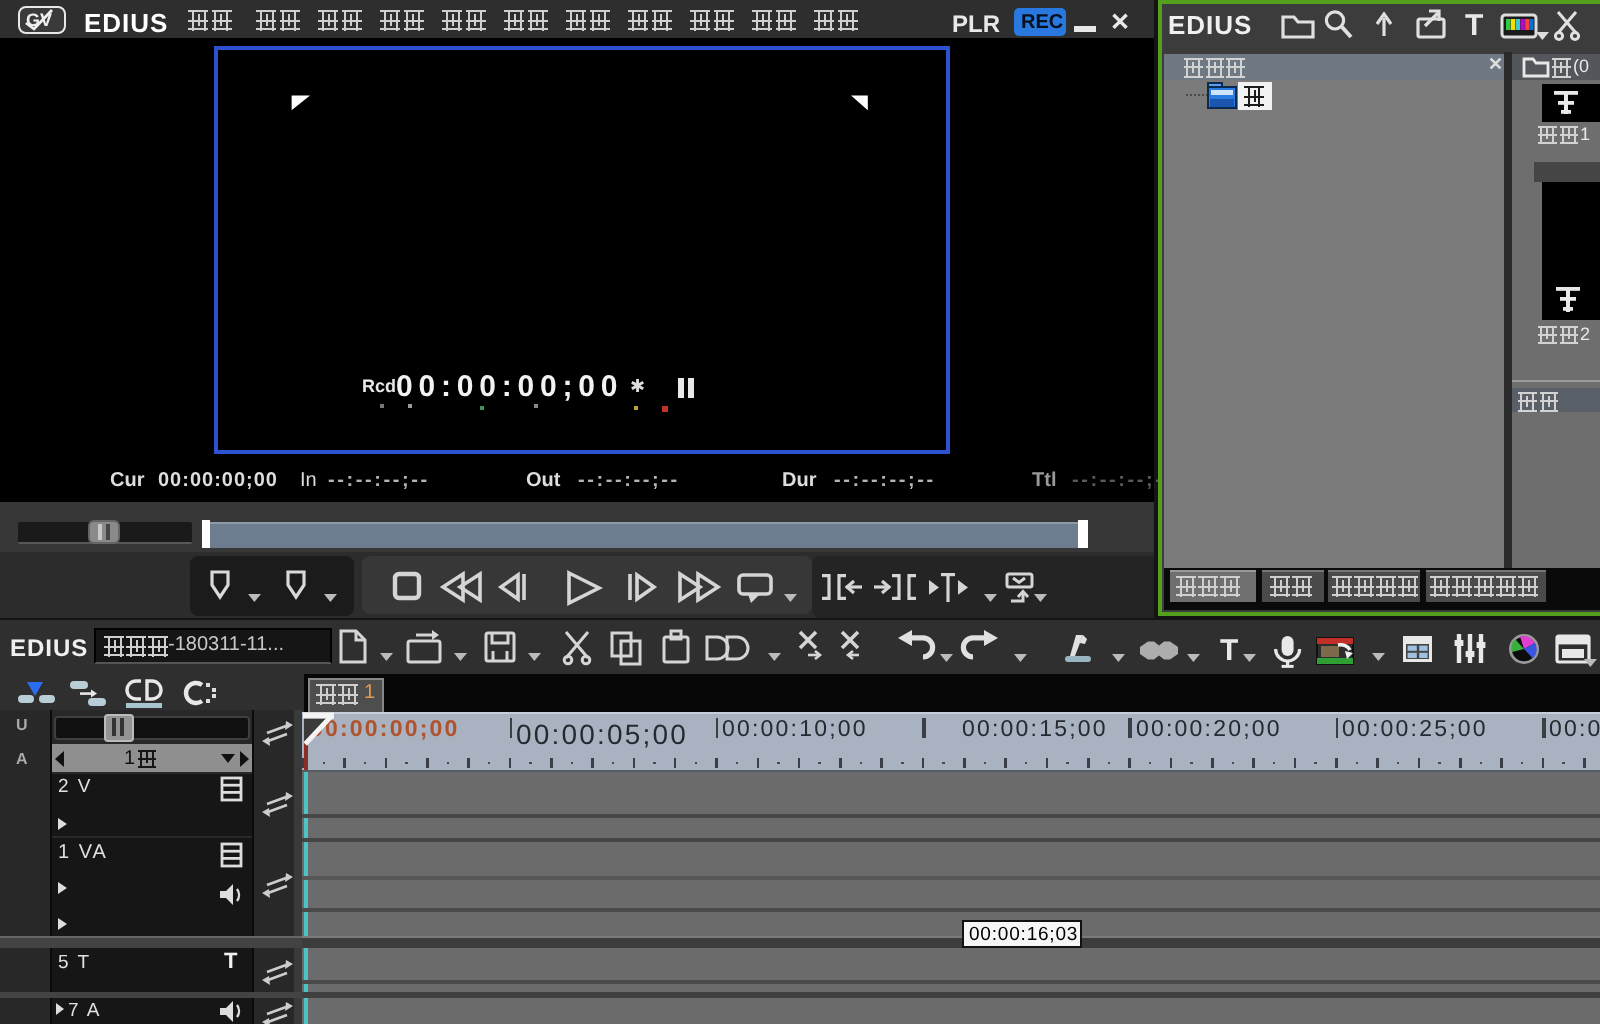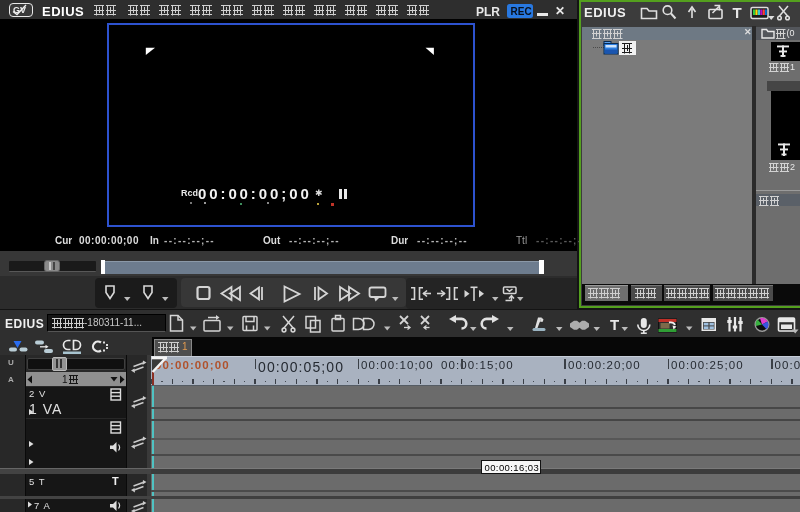--- a/index.html
+++ b/index.html
@@ -68,27 +68,27 @@
 <div class="a" style="left:344px;top:189px;width:2.5px;height:10px;background:#e8e8e8"></div>
 <div class="a" style="left:190px;top:202px;width:2px;height:2px;background:#777"></div>
 <div class="a" style="left:204px;top:202px;width:2px;height:2px;background:#999"></div>
 <div class="a" style="left:240px;top:203px;width:2px;height:2px;background:#3f8f5f"></div>
 <div class="a" style="left:267px;top:202px;width:2px;height:2px;background:#888"></div>
 <div class="a" style="left:317px;top:203px;width:2px;height:2px;background:#b9a23a"></div>
 <div class="a" style="left:331px;top:203px;width:3px;height:3px;background:#c03428"></div>
 
 <div class="t" style="left:55px;top:236px;font-size:10px;font-weight:bold;color:#ddd">Cur</div>
 <div class="t" style="left:79px;top:236px;font-size:10px;font-weight:bold;color:#ddd;letter-spacing:.5px">00:00:00;00</div>
-<div class="t" style="left:150px;top:236px;font-size:10px;font-weight:bold;color:#ddd">In</div>
+<div class="t" style="left:150px;top:236px;font-size:10px;font-weight:normal;color:#ddd">In</div>
 <div class="t" style="left:164px;top:236px;font-size:10px;font-weight:bold;color:#b4b4b4;letter-spacing:1.3px">--:--:--;--</div>
 <div class="t" style="left:263px;top:236px;font-size:10px;font-weight:bold;color:#ddd">Out</div>
 <div class="t" style="left:289px;top:236px;font-size:10px;font-weight:bold;color:#b4b4b4;letter-spacing:1.3px">--:--:--;--</div>
 <div class="t" style="left:391px;top:236px;font-size:10px;font-weight:bold;color:#ddd">Dur</div>
 <div class="t" style="left:417px;top:236px;font-size:10px;font-weight:bold;color:#b4b4b4;letter-spacing:1.3px">--:--:--;--</div>
-<div class="t" style="left:516px;top:236px;font-size:10px;font-weight:normal;color:#999">Ttl</div>
+<div class="t" style="left:516px;top:236px;font-size:10px;font-weight:bold;color:#999">Ttl</div>
 <div class="t" style="left:536px;top:236px;font-size:10px;font-weight:bold;color:#5a5a5a;letter-spacing:1.3px">--:--:--;--</div>
 
 <div class="a" style="left:0;top:251px;width:577px;height:25px;background:#373737"></div>
 <div class="a" style="left:9px;top:261px;width:87px;height:11px;background:#1a1a1a;border-bottom:1.5px solid #585858;border-radius:1px"></div>
 <div class="a" style="left:44px;top:259.5px;width:16px;height:12.5px;background:#8a8a8a;border:1px solid #666;border-radius:3px"></div>
 <div class="a" style="left:49px;top:261.5px;width:1.5px;height:8px;background:#c8c8c8"></div>
 <div class="a" style="left:53px;top:261.5px;width:1.5px;height:8px;background:#444"></div>
 <div class="a" style="left:101px;top:260px;width:3.5px;height:14px;background:#fff"></div>
 <div class="a" style="left:105px;top:260.5px;width:434px;height:13px;background:#6d7c8e;border-top:1px solid #8b99a8"></div>
 <div class="a" style="left:539px;top:260px;width:5px;height:14px;background:#fff"></div>
@@ -156,30 +156,30 @@
 <div class="t" style="left:62px;top:374.5px;font-size:10px;color:#111">1</div>
 <div class="t" style="left:69px;top:374.5px"><i class="k kb9"></i></div>
 
 <div class="a" style="left:26px;top:386.5px;width:100px;height:31.5px;background:#161616"></div>
 <div class="a" style="left:26px;top:419px;width:100px;height:48.5px;background:#161616"></div>
 <div class="a" style="left:0px;top:467.5px;width:151px;height:6px;background:#434343;border-top:1px solid #666"></div>
 <div class="a" style="left:26px;top:473.5px;width:100px;height:22.5px;background:#161616"></div>
 <div class="a" style="left:0px;top:496px;width:151px;height:3px;background:#434343"></div>
 <div class="a" style="left:26px;top:499px;width:100px;height:13px;background:#161616"></div>
 <div class="t" style="left:29px;top:389px;font-size:9.5px;color:#e0e0e0;letter-spacing:1px">2 V</div>
-<div class="t" style="left:29px;top:402px;font-size:14px;color:#e0e0e0;letter-spacing:1px">1 VA</div>
+<div class="t" style="left:29px;top:422px;font-size:10px;color:#e0e0e0;letter-spacing:1px">1 VA</div>
 <div class="t" style="left:29px;top:477px;font-size:9.5px;color:#e0e0e0;letter-spacing:1px">5 T</div>
 <div class="t" style="left:34px;top:501px;font-size:9.5px;color:#e0e0e0;letter-spacing:1px">7 A</div>
 <div class="t" style="left:112px;top:475.5px;font-size:11px;font-weight:bold;color:#f0f0f0">T</div>
 
 <div class="a" style="left:151px;top:356px;width:649px;height:29.5px;background:#a9b2c0;border-top:1px solid #c6cdd8;overflow:hidden"></div>
 <div class="t" style="left:155px;top:359.5px;font-size:11.5px;color:#b0522c;letter-spacing:1.1px;font-weight:bold">00:00:00;00</div>
 <div class="t" style="left:258px;top:359.5px;font-size:14px;color:#252a31;letter-spacing:1.1px">00:00:05;00</div>
 <div class="t" style="left:361px;top:359.5px;font-size:11.5px;color:#252a31;letter-spacing:1.1px">00:00:10;00</div>
-<div class="t" style="left:441px;top:359.5px;font-size:11.5px;color:#252a31;letter-spacing:1.1px">00:00:15;00</div>
+<div class="t" style="left:481px;top:359.5px;font-size:11.5px;color:#252a31;letter-spacing:1.1px">00:00:15;00</div>
 <div class="t" style="left:568px;top:359.5px;font-size:11.5px;color:#252a31;letter-spacing:1.1px">00:00:20;00</div>
 <div class="t" style="left:671px;top:359.5px;font-size:11.5px;color:#252a31;letter-spacing:1.1px">00:00:25;00</div>
 <div class="t" style="left:774.5px;top:359.5px;font-size:11.5px;color:#252a31;letter-spacing:1.1px">00:00:3</div>
 <div class="a" style="left:254.5px;top:359px;width:1.5px;height:10px;background:#3a3f46"></div>
 <div class="a" style="left:357.8px;top:359px;width:1.5px;height:10px;background:#3a3f46"></div>
 <div class="a" style="left:461.1px;top:359px;width:1.5px;height:10px;background:#3a3f46"></div>
 <div class="a" style="left:564.4px;top:359px;width:1.5px;height:10px;background:#3a3f46"></div>
 <div class="a" style="left:667.7px;top:359px;width:1.5px;height:10px;background:#3a3f46"></div>
 <div class="a" style="left:771px;top:359px;width:1.5px;height:10px;background:#3a3f46"></div>
 <div class="a" style="left:151px;top:380.5px;width:649px;height:1.8px;background:repeating-linear-gradient(90deg,#454b53 0 1.2px,transparent 1.2px 10.33px)"></div>

